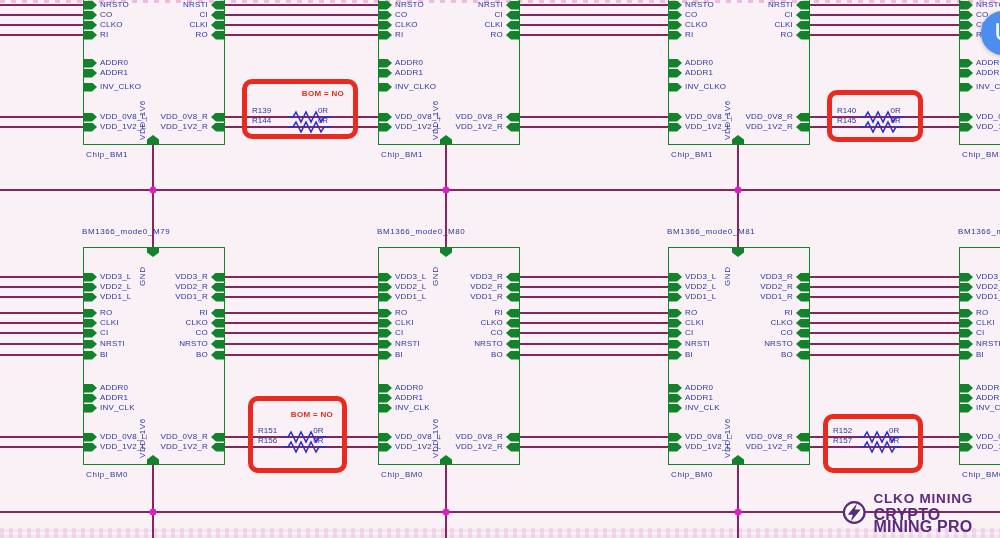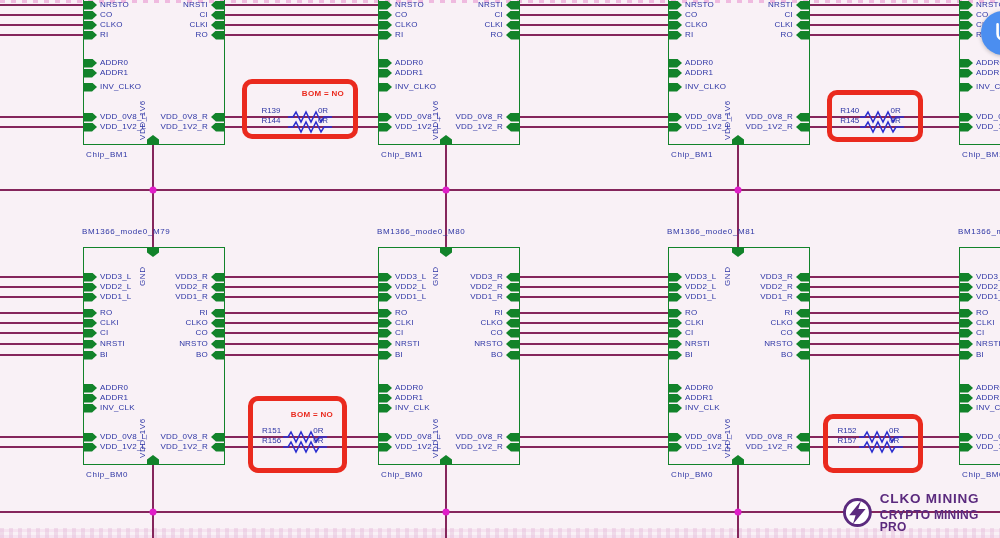--- a/index.html
+++ b/index.html
@@ -20,27 +20,27 @@
     white-space:nowrap;z-index:4;letter-spacing:.2px;}
   .plabel.ra{text-align:right;}
   .vlabel{position:absolute;writing-mode:vertical-rl;transform:rotate(180deg);font-size:8px;
     letter-spacing:.6px;color:var(--navy,#2e36a5);z-index:4;white-space:nowrap;}
   .ctitle{position:absolute;font-size:8px;color:var(--navy,#2e36a5);letter-spacing:.6px;
     white-space:nowrap;z-index:4;}
   .hbox{position:absolute;border:5px solid var(--red,#ea2a1e);border-radius:10px;z-index:4;box-sizing:border-box;}
   .bom{position:absolute;font-size:8px;font-weight:bold;color:var(--red,#ea2a1e);z-index:5;
     text-align:right;letter-spacing:.3px;}
   .rref,.rval{position:absolute;font-size:8px;color:var(--navy,#2e36a5);z-index:5;white-space:nowrap;}
-  .rref{text-align:center;}
+  .rref{text-align:left;}
   .zz{position:absolute;z-index:5;width:44px;height:14px;}
   .noise{position:absolute;z-index:0;}
   #watermark{position:absolute;left:842px;top:491px;display:flex;align-items:center;gap:7px;z-index:6;}
   #wm-text{display:flex;flex-direction:column;color:var(--purple,#5b2a7e);}
   #wm-line1{font-size:13.5px;font-weight:bold;letter-spacing:.8px;line-height:15px;}
-  #wm-line2{font-size:12px;font-weight:bold;letter-spacing:.2px;line-height:12px;margin-top:3px;}
+  #wm-line2{font-size:16px;font-weight:bold;letter-spacing:.2px;line-height:12px;margin-top:3px;}
   #widget{position:absolute;left:981px;top:11px;width:44px;height:44px;border-radius:50%;
     background:var(--widget,#4b8ef0);z-index:7;display:flex;align-items:center;justify-content:center;
     box-shadow:0 1px 4px rgba(0,0,0,.25);}
 </style>
 </head>
 <body>
 
 <div id="canvas" style="--background: #f9f1f6; --wire: #85265c; --junction: #e01ec9; --green: #12832a; --navy: #2e36a5; --red: #ea2a1e; --blue: #2c2fd0; --purple: #5b2a7e; --widget: #4b8ef0;">
 
   <div class="noise" style="left:0;top:0;width:1000px;height:3px;opacity:.8;

